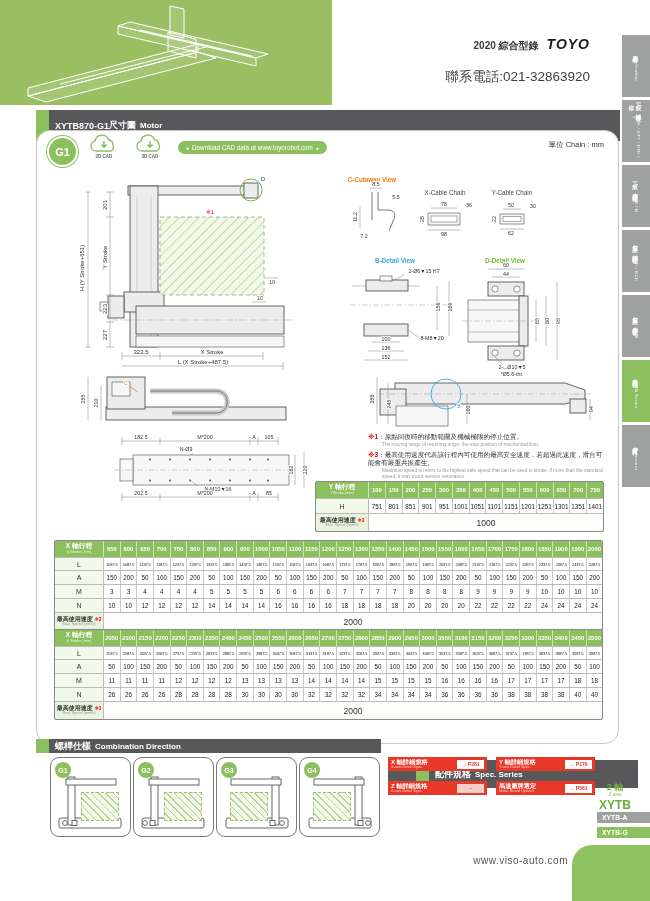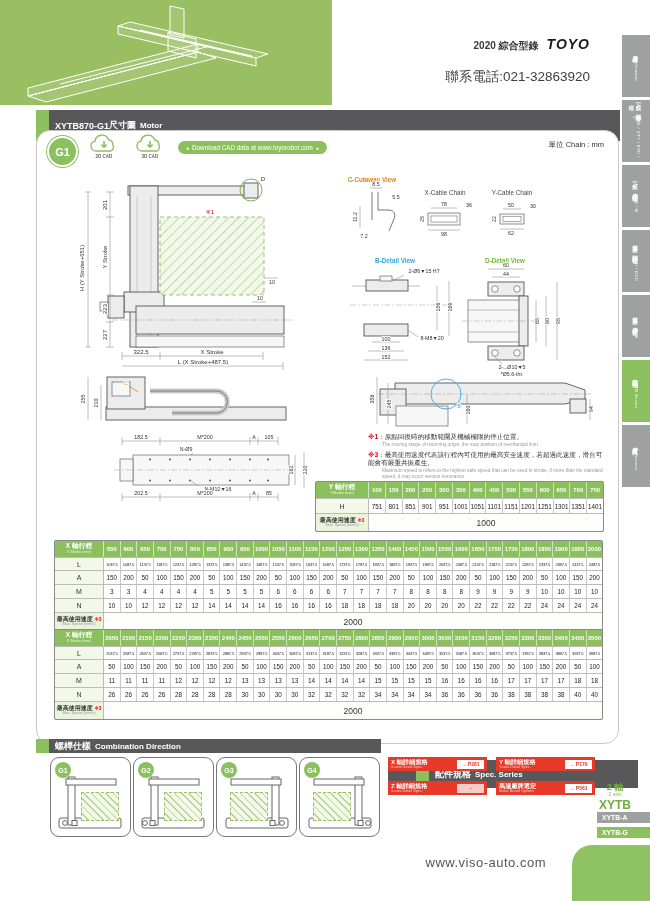--- a/index.html
+++ b/index.html
@@ -97,21 +97,21 @@
   #spec-btn-z{left:388px;top:781px;} #spec-btn-m{left:496px;top:781px;}
   
   .series-box{position:absolute;left:598px;top:782px;width:34px;text-align:center;line-height:1.15;}
   .series-box .axis-zh{font-size:9px;font-weight:bold;color:#6fae3d;}
   .series-box .axis-en{font-size:5px;color:#8cc05e;}
   .series-box .series{font-size:12px;font-weight:bold;color:#6fae3d;margin-top:1px;}
   .mini-tab{position:absolute;left:597px;width:53px;height:11px;color:#fff;font-size:6.8px;font-weight:bold;
      display:flex;align-items:center;padding-left:5px;box-sizing:border-box;cursor:pointer;}
   #mini-tab-a{top:812px;background:#9fa0a0;}
   #mini-tab-g{top:827px;background:#8cc05e;}
-  .footer-url{position:absolute;right:104px;top:855px;font-size:13px;color:#555;letter-spacing:.5px;}
+  .footer-url{position:absolute;right:82px;top:855px;font-size:10px;color:#555;letter-spacing:.5px;}
   .corner{position:absolute;left:572px;top:845px;width:78px;height:56px;background:#8fc361;border-radius:20px 0 0 0;}
   
   .side-tab{position:absolute;left:622px;width:28px;height:62px;background:#9fa0a0;color:#fff;
      display:flex;align-items:center;justify-content:center;gap:2px;
      writing-mode:vertical-rl;cursor:pointer;}
   .side-tab .zh{font-size:5.5px;font-weight:bold;letter-spacing:1px;}
   .side-tab .en{font-size:4px;letter-spacing:.5px;}
   .side-tab.active{background:#8cc05e;}
   #stab-0{top:35px;} #stab-1{top:100px;} #stab-2{top:165px;} #stab-3{top:230px;}
   #stab-4{top:295px;} #stab-5{top:360px;} #stab-6{top:425px;}

